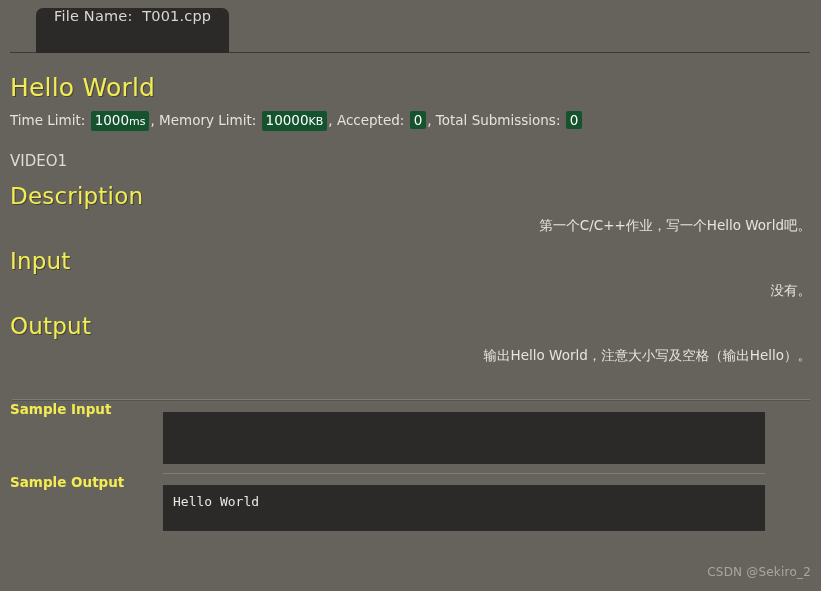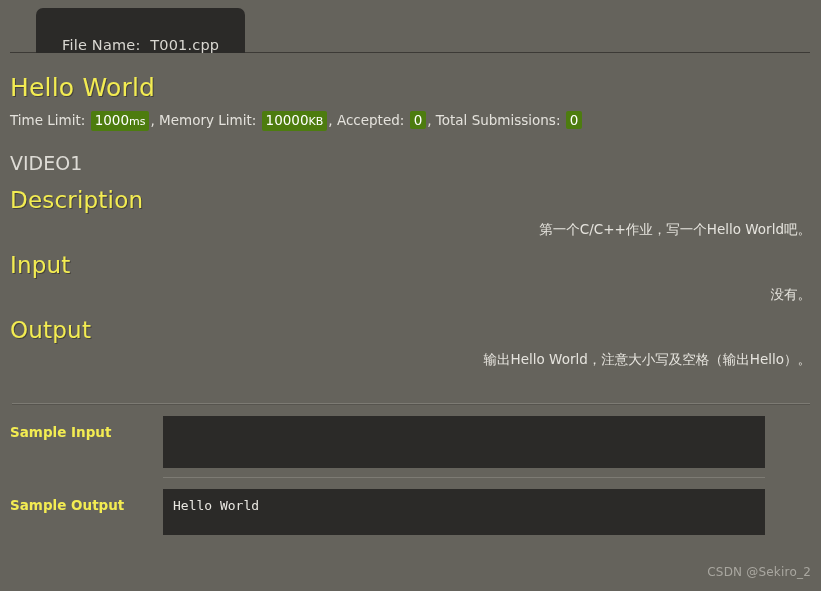--- a/index.html
+++ b/index.html
@@ -37,23 +37,23 @@
     background: #3c3a36;
   }
   .tab {
     position: absolute;
     left: 36px;
     top: 8px;
     height: 45px;
     box-sizing: border-box;
     background: #2b2a28;
     border-radius: 7px 7px 0 0;
-    padding: 0 26px;
+    padding: 0 18px;
     display: flex;
-    align-items: flex-end;
+    align-items: flex-start;
     justify-content: center;
     z-index: 2;
   }
   .tab-label {
     font-size: 14.5px;
     color: #d9d7d1;
     white-space: pre;
     letter-spacing: 0.2px;
   }
 
@@ -76,32 +76,32 @@
   }
   .meta {
     font-size: 13.5px;
     color: #e4e2dc;
     margin-top: 7px;
     line-height: 20px;
     white-space: nowrap;
   }
   .badge {
     display: inline-block;
-    background: #4d7c0f;
+    background: #14532d;
     color: #ffffff;
     padding: 1px 4px;
     border-radius: 2px;
     margin: 0 1px;
     line-height: 16px;
   }
   .unit {
     font-size: 11px;
   }
   .video {
-    font-size: 19px;
+    font-size: 15px;
     color: #dedcd6;
     margin-top: 21px;
   }
   h2.section {
     font-size: 23px;
     line-height: 28px;
     margin-top: 12px;
   }
   .para {
     font-size: 13.5px;
@@ -125,21 +125,20 @@
     display: flex;
     align-items: flex-start;
   }
   .sample-label {
     width: 153px;
     flex: 0 0 153px;
     box-sizing: border-box;
     font-size: 13.5px;
     font-weight: bold;
     color: #f3ec52;
-    padding-top: 19px;
   }
   .sample-box-wrap {
     flex: 1 1 auto;
     padding-top: 11px;
     padding-bottom: 9px;
   }
   .sample-box {
     background: #2b2a28;
     min-height: 46px;
     box-sizing: border-box;

